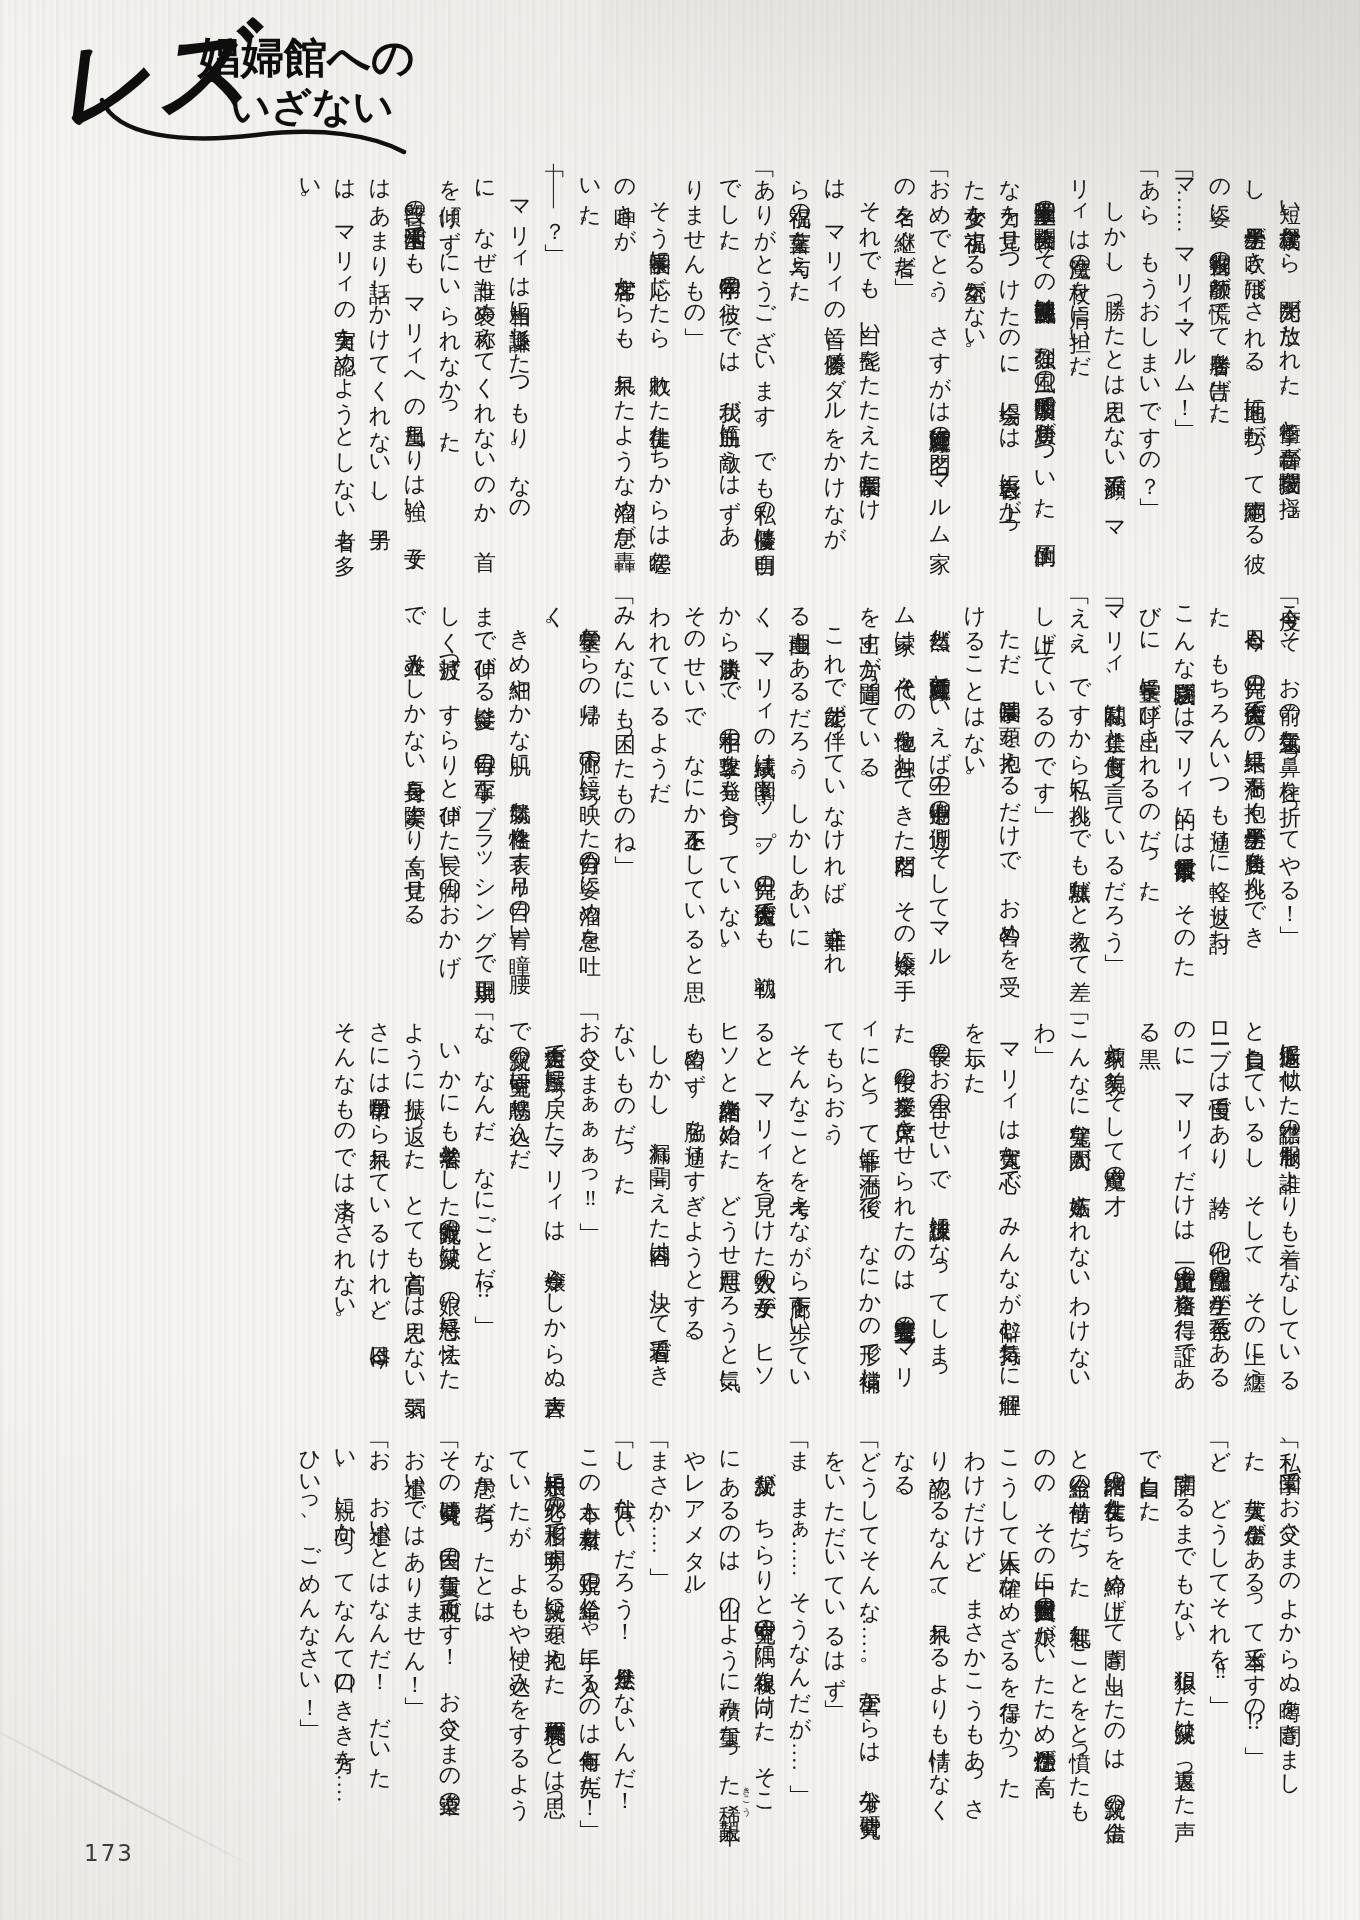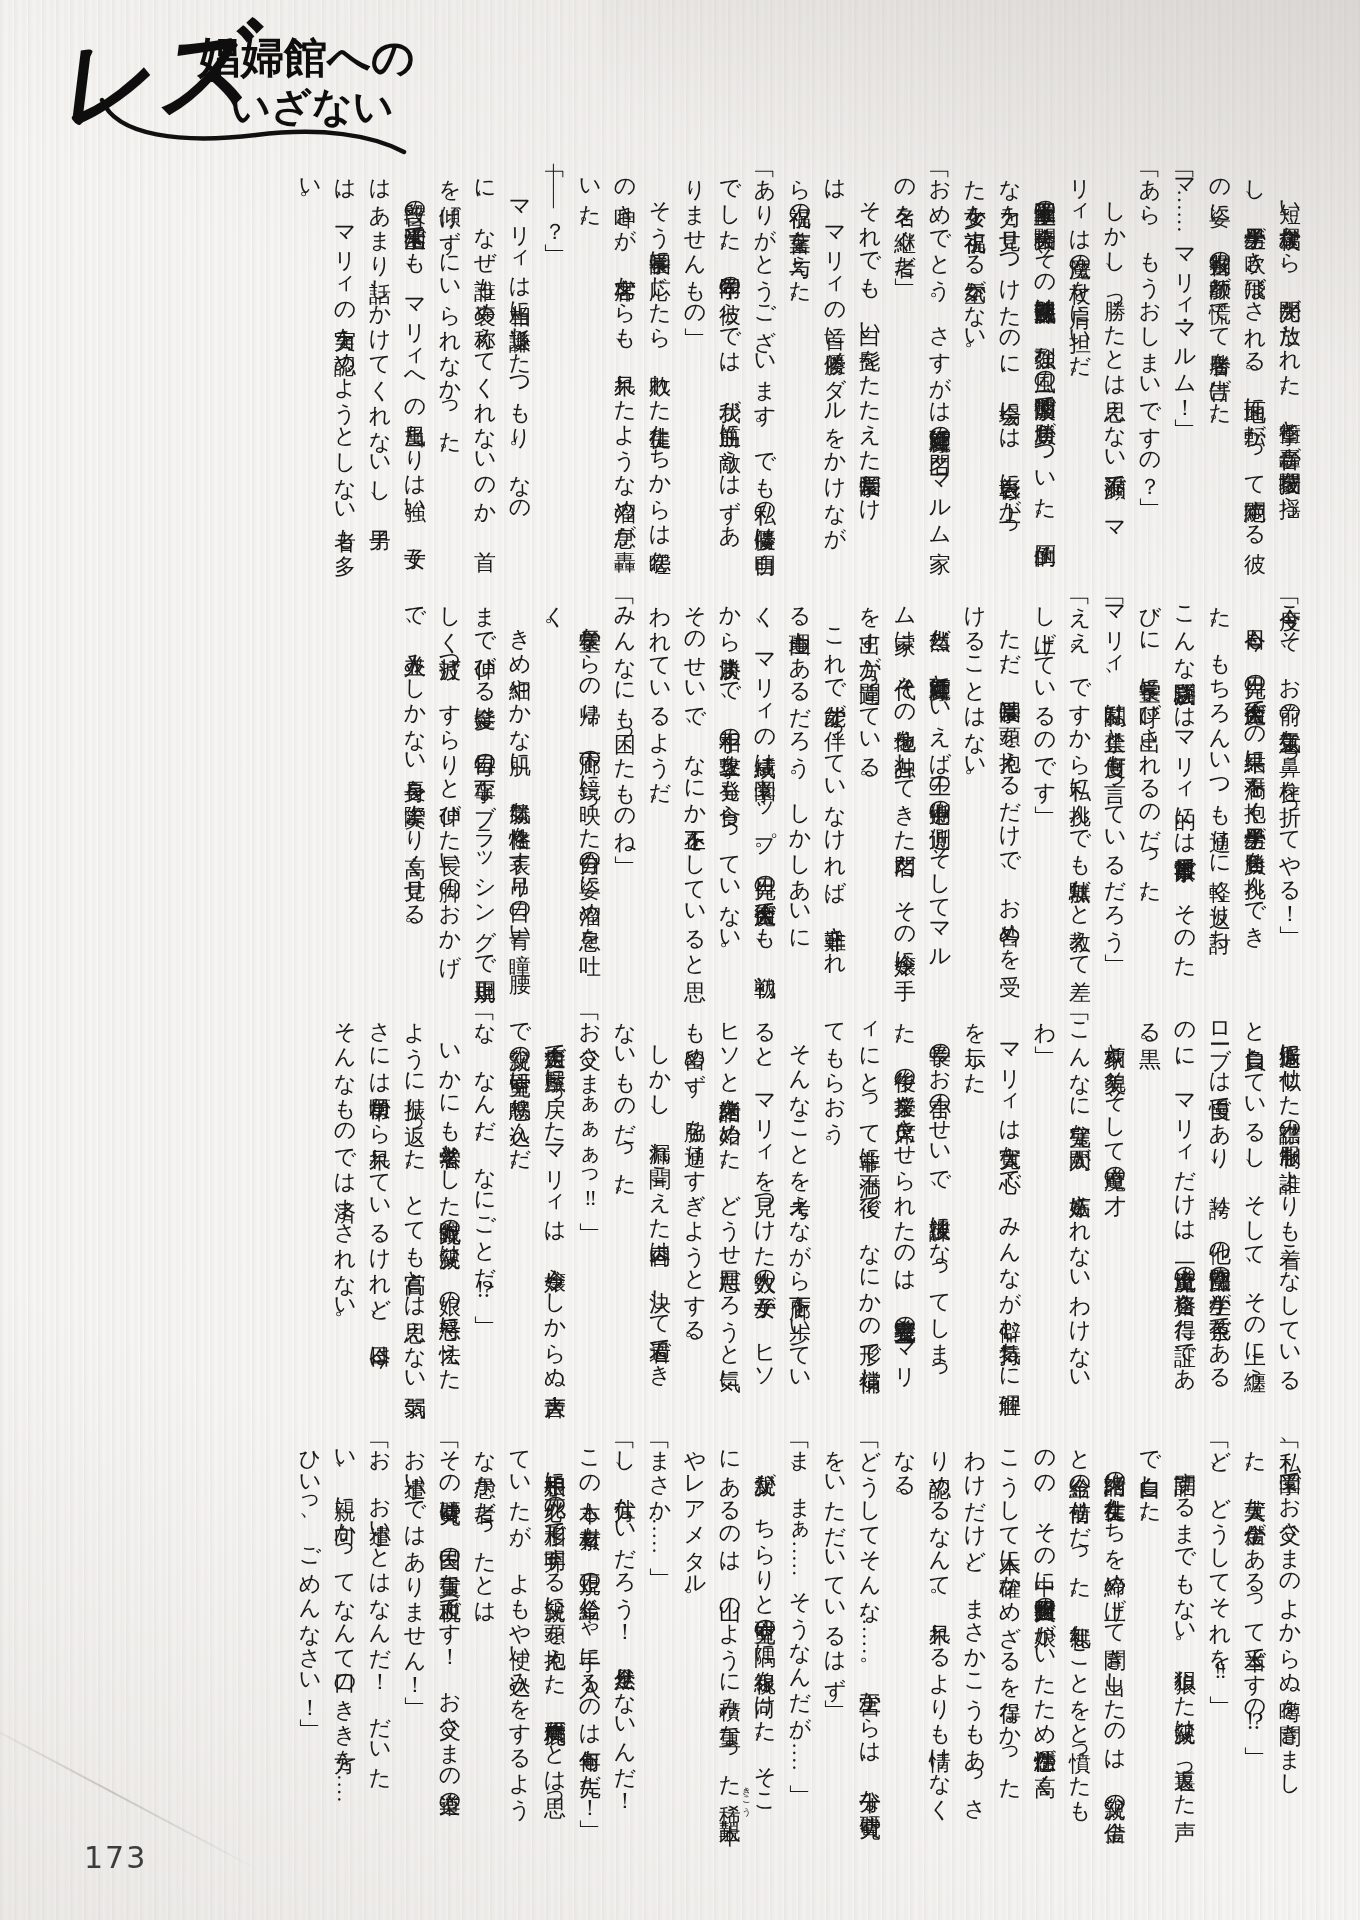--- a/index.html
+++ b/index.html
@@ -22,21 +22,21 @@
     color:#1a1a1a;
   }
   .band p{margin:0;padding:0;}
   ruby rt{font-size:9px;letter-spacing:0;}
   #band1{top:164px;}
   #band2{top:591px;}
   #band3{top:1007px;}
   #band4{top:1435px;}
   .page-number{
     position:absolute; left:84px; top:1840px;
-    font-size:30px; color:#3c3c3c; letter-spacing:2px;
+    font-size:23px; color:#3c3c3c; letter-spacing:2px;
     font-family:"DejaVu Sans","Liberation Sans",sans-serif;
   }
   .logo{position:absolute; left:40px; top:4px; width:390px; height:180px;}
   .logo text{fill:#0e0e0e; font-family:"DejaVu Serif","Liberation Serif",serif; font-weight:bold;}
   .logo .big{font-size:96px; font-style:italic;}
   .logo .mid{font-size:43px;}
   .logo .low{font-size:40px;}
   .crease{
     position:absolute; left:-60px; top:1790px; width:340px; height:2px;
     background:linear-gradient(to right, rgba(130,126,120,0.0), rgba(130,126,120,0.35), rgba(130,126,120,0.0));

